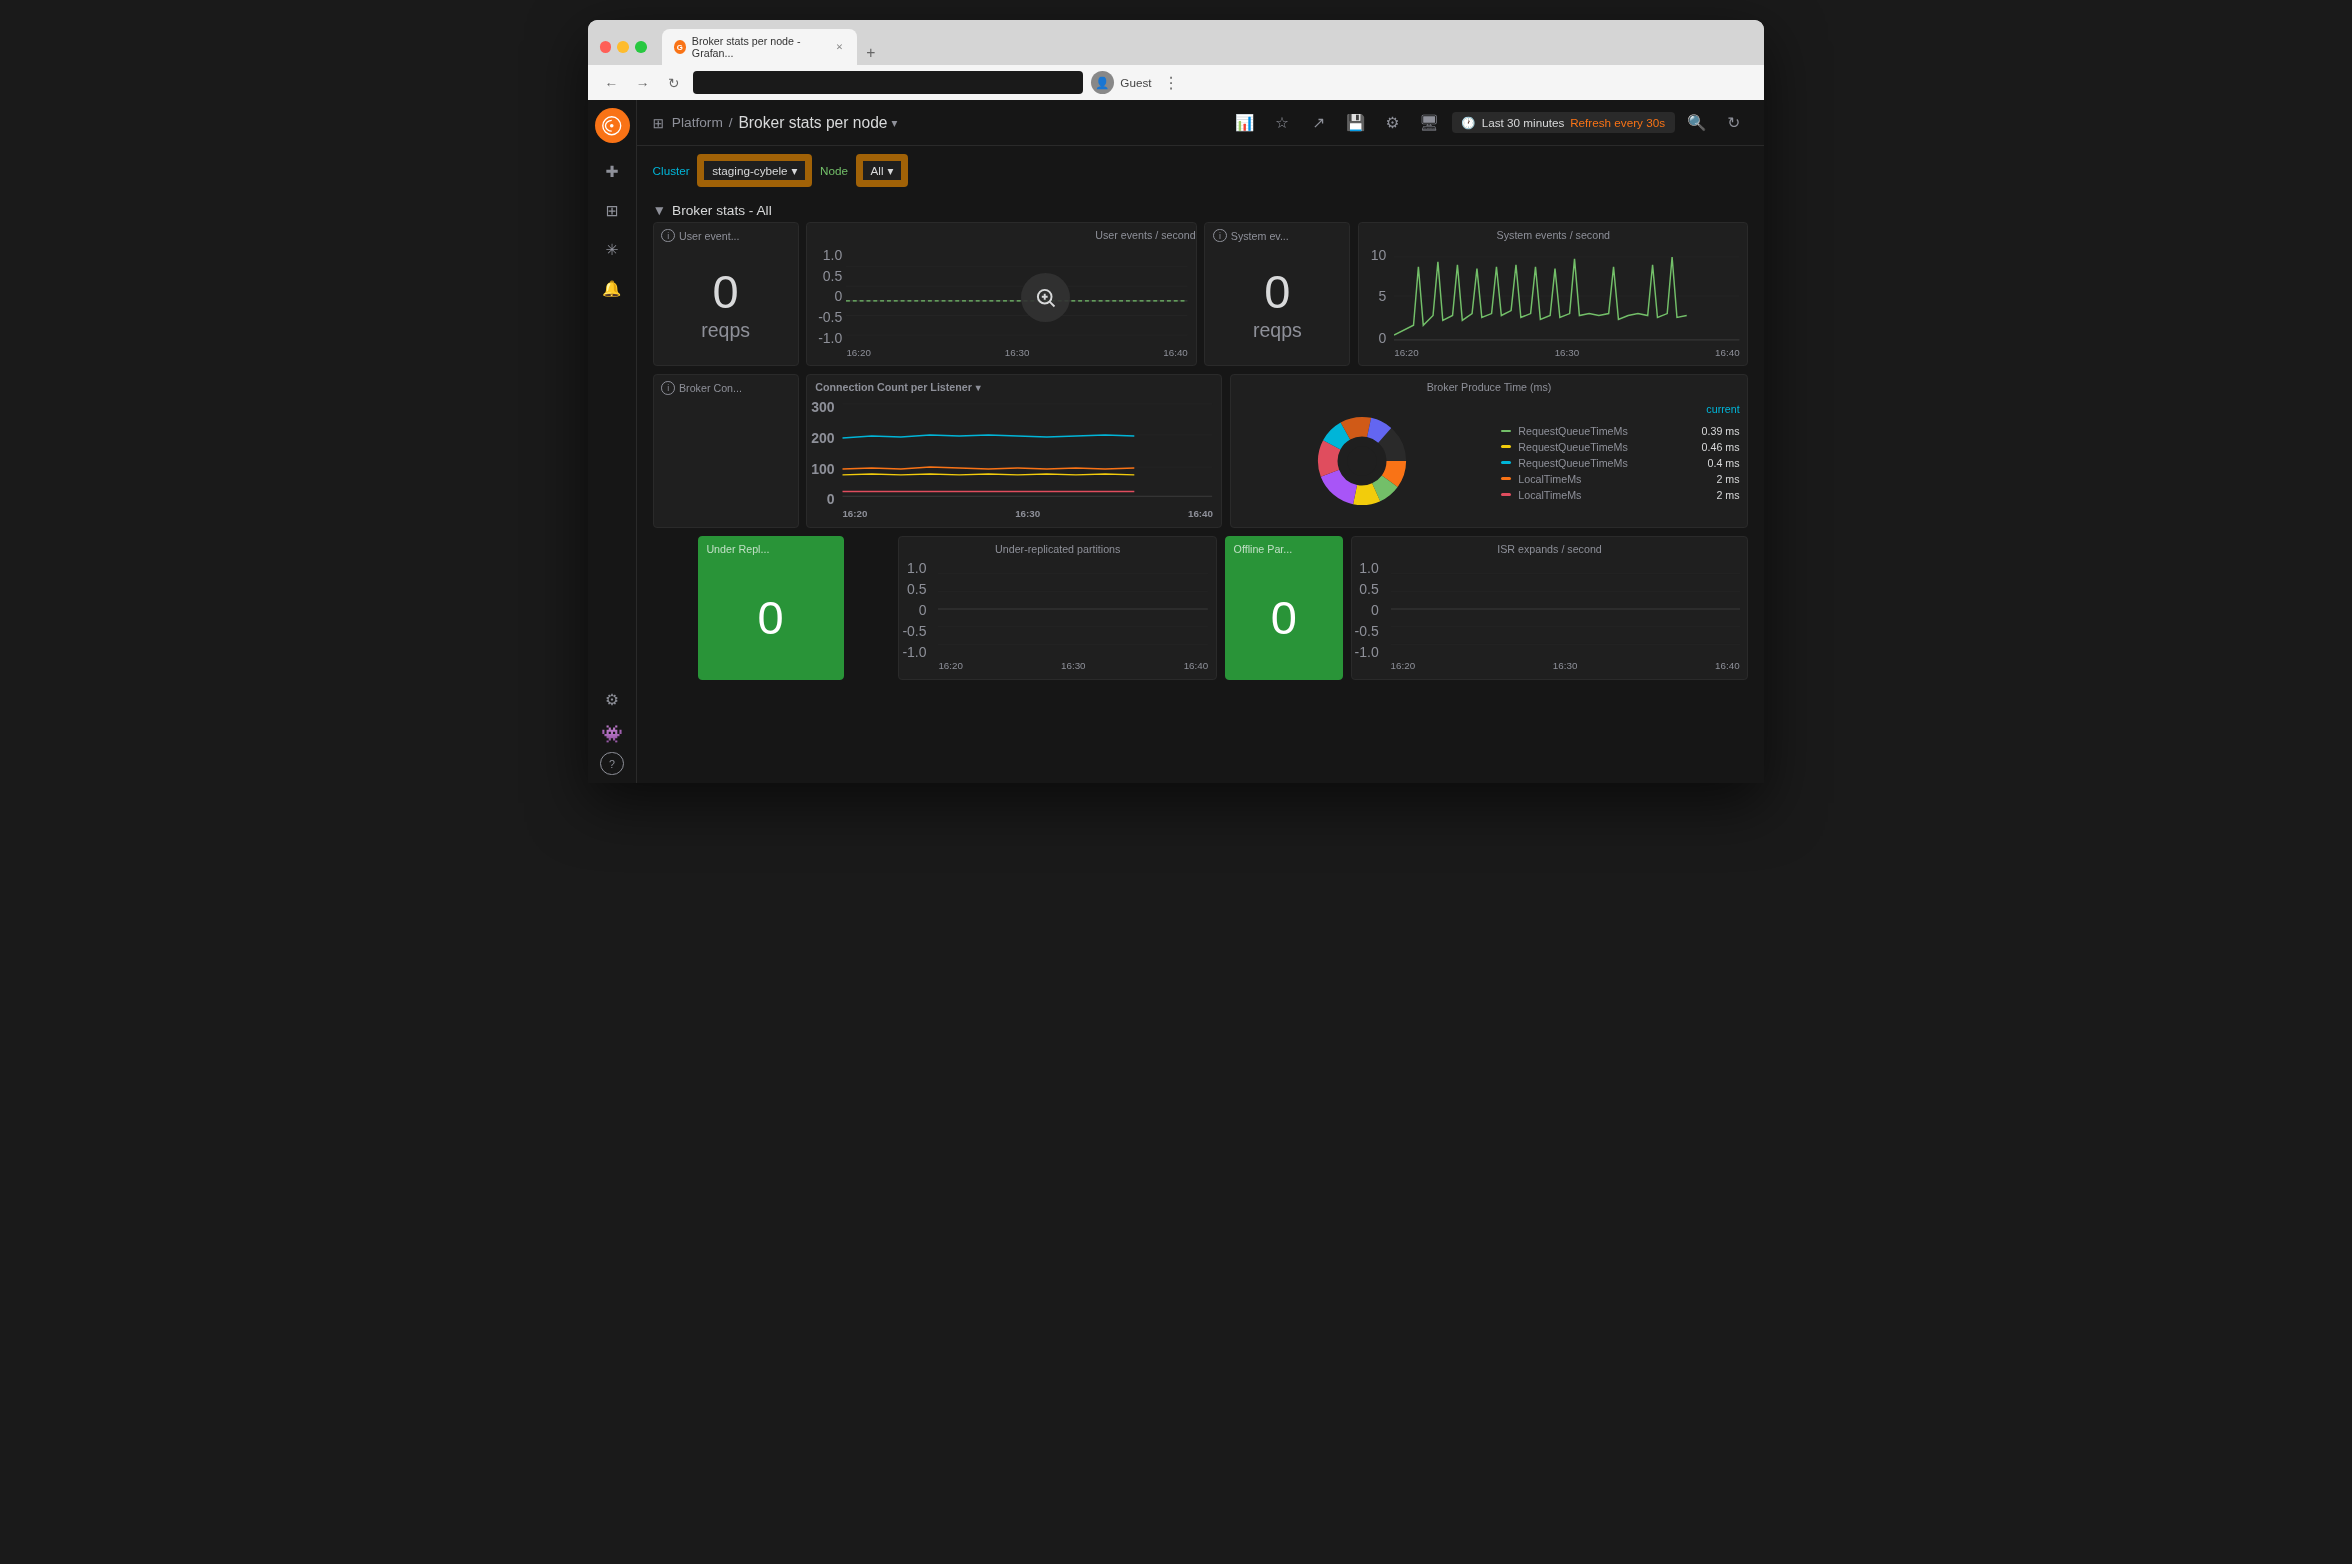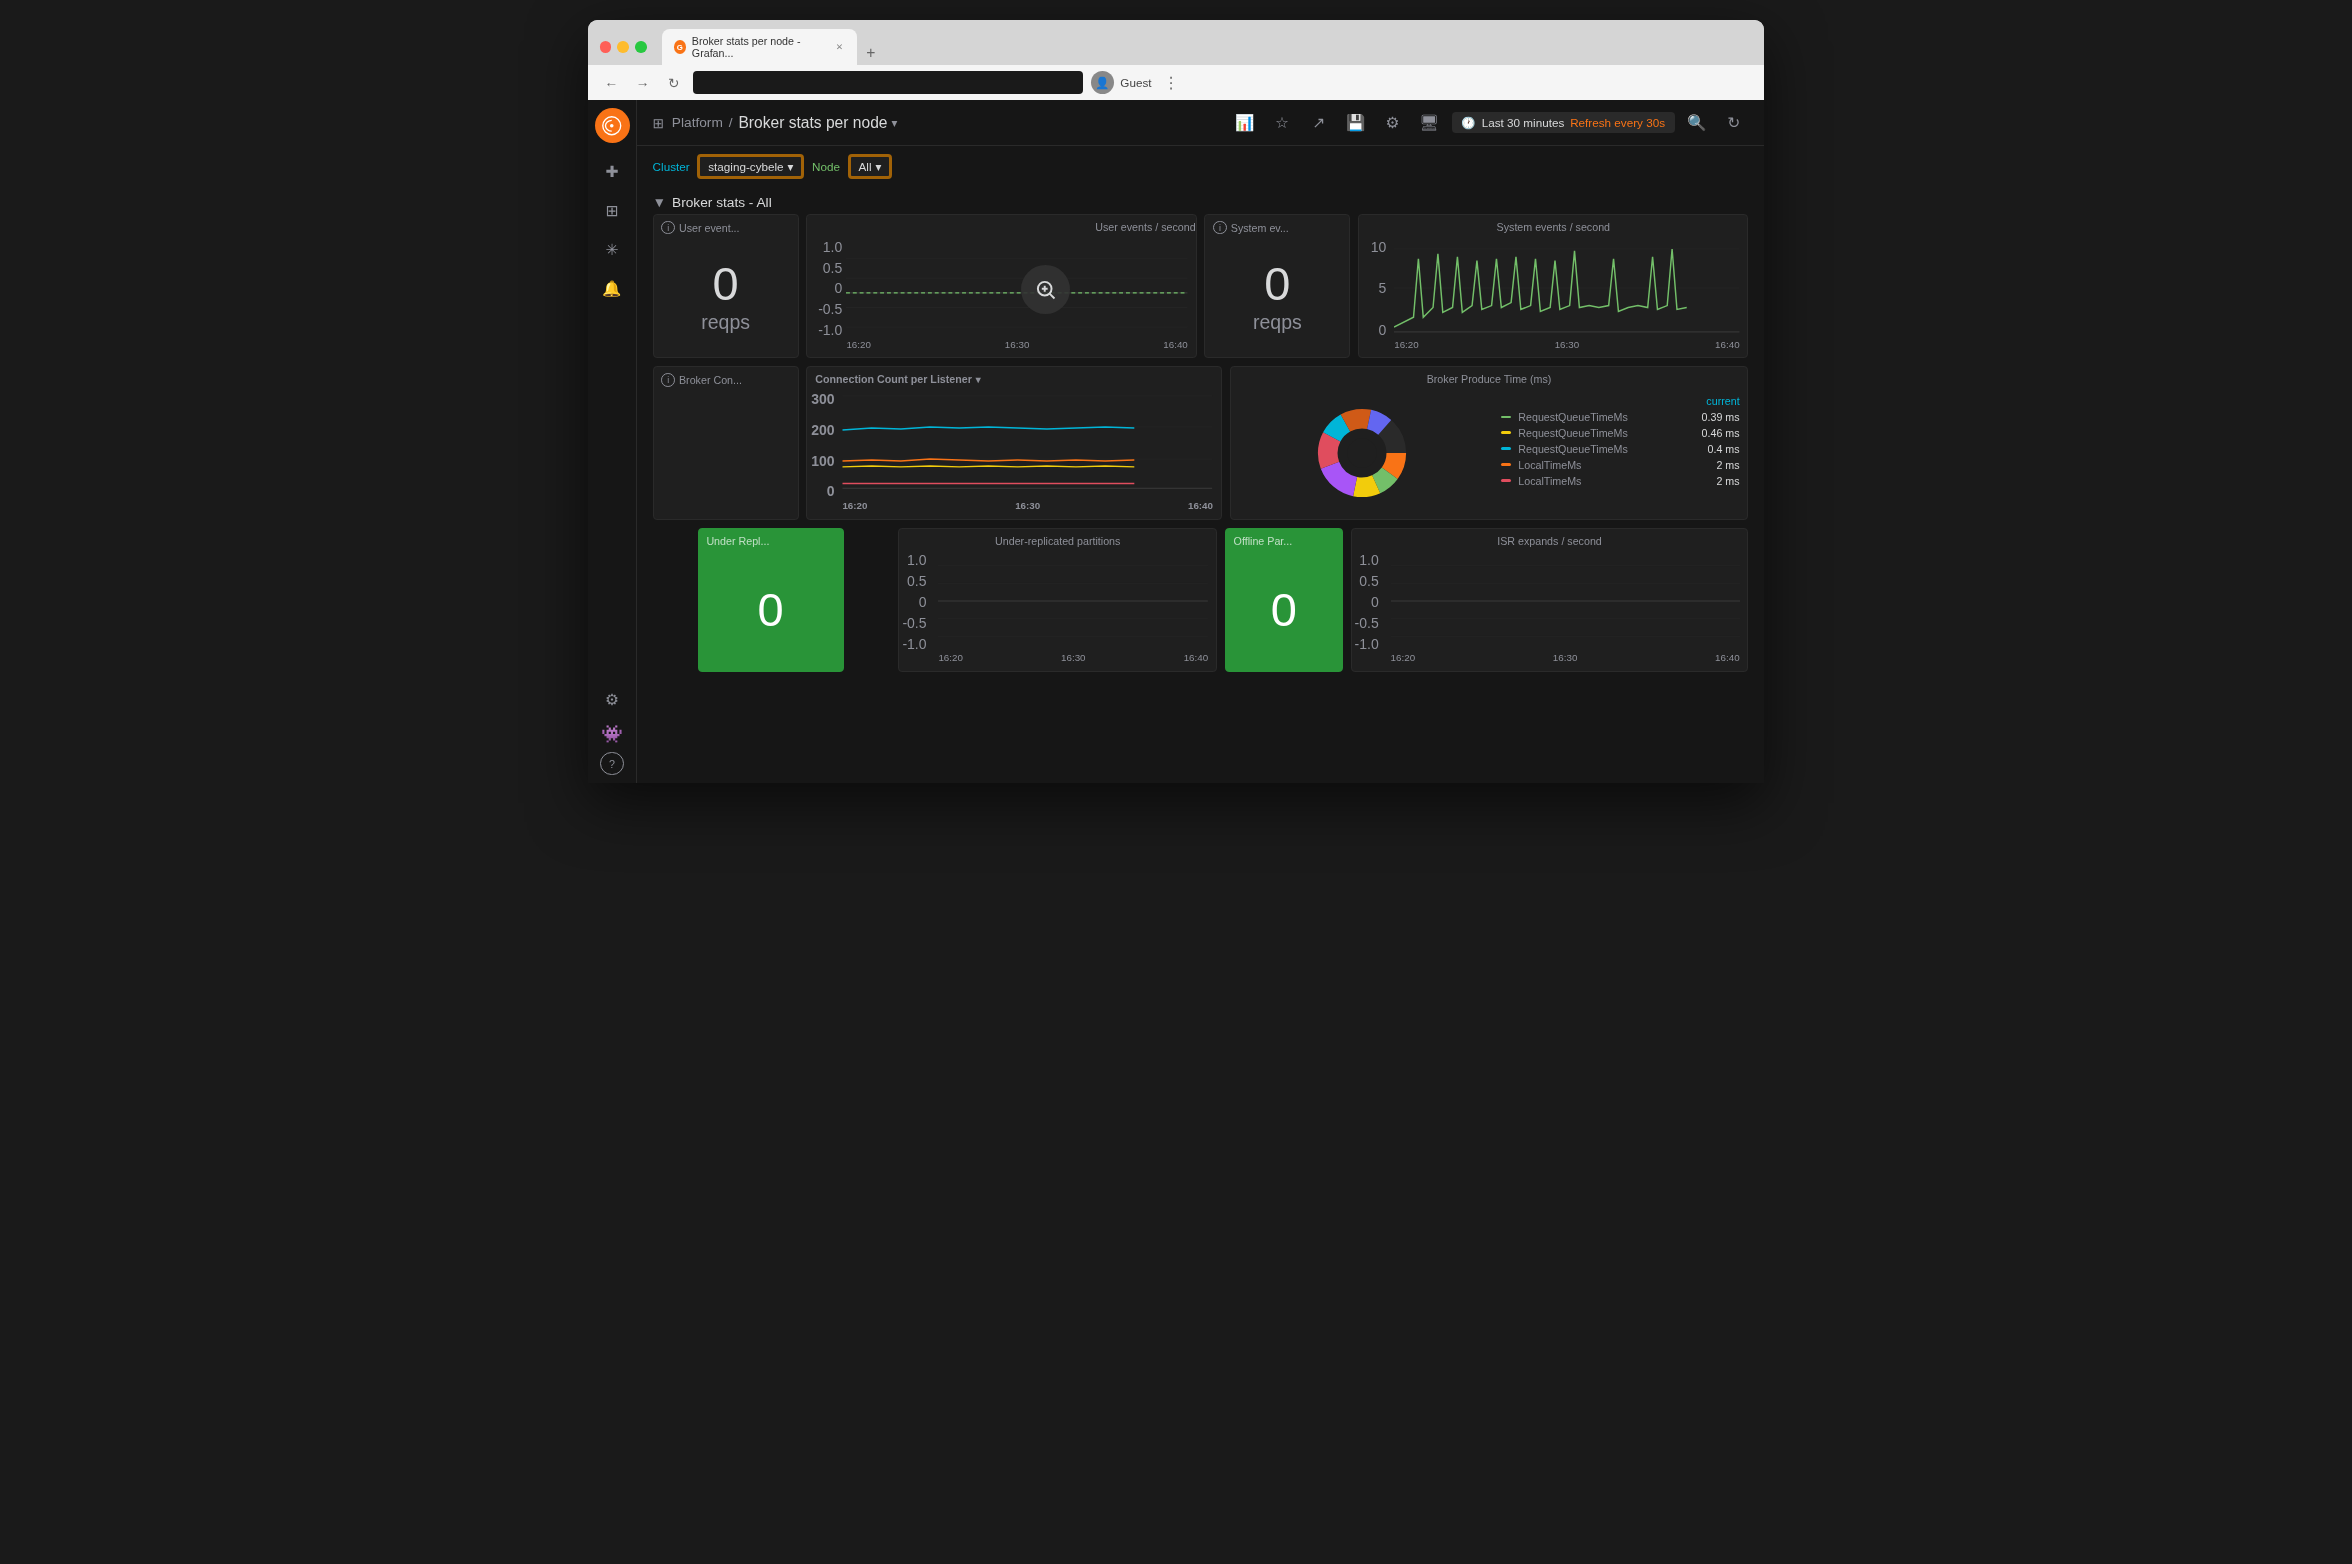--- a/index.html
+++ b/index.html
@@ -232,21 +232,21 @@
       align-items: center;
       gap: 7.8px;
       background: #161616;
     }
     .filter-label {
       color: #00b5d8;
       font-size: 11.7px;
     }
     .filter-select {
       background: #1f1f1f;
-      border: 3px solid #a16207;
+      border: 7px solid #a16207;
       border-radius: 3.9px;
       color: #d8d9da;
       padding: 2.9px 7.8px;
       font-size: 11.7px;
       cursor: pointer;
       display: flex; align-items: center; gap: 3.9px;
     }
     .node-label {
       color: #73bf69;
       font-size: 11.7px;
@@ -384,21 +384,21 @@
       display: flex;
       flex-direction: column;
       flex: 1;
       padding: 7.8px;
     }
     .produce-time-header {
       display: flex;
       justify-content: flex-end;
       font-size: 10.7px;
       color: #00b5d8;
-      margin-bottom: 4px;
+      margin-bottom: 10px;
     }
     .legend-row {
       display: flex;
       align-items: center;
       gap: 7.8px;
       margin-bottom: 3.9px;
       font-size: 10.7px;
     }
     .legend-dot {
       width: 9.8px; height: 2.9px;

